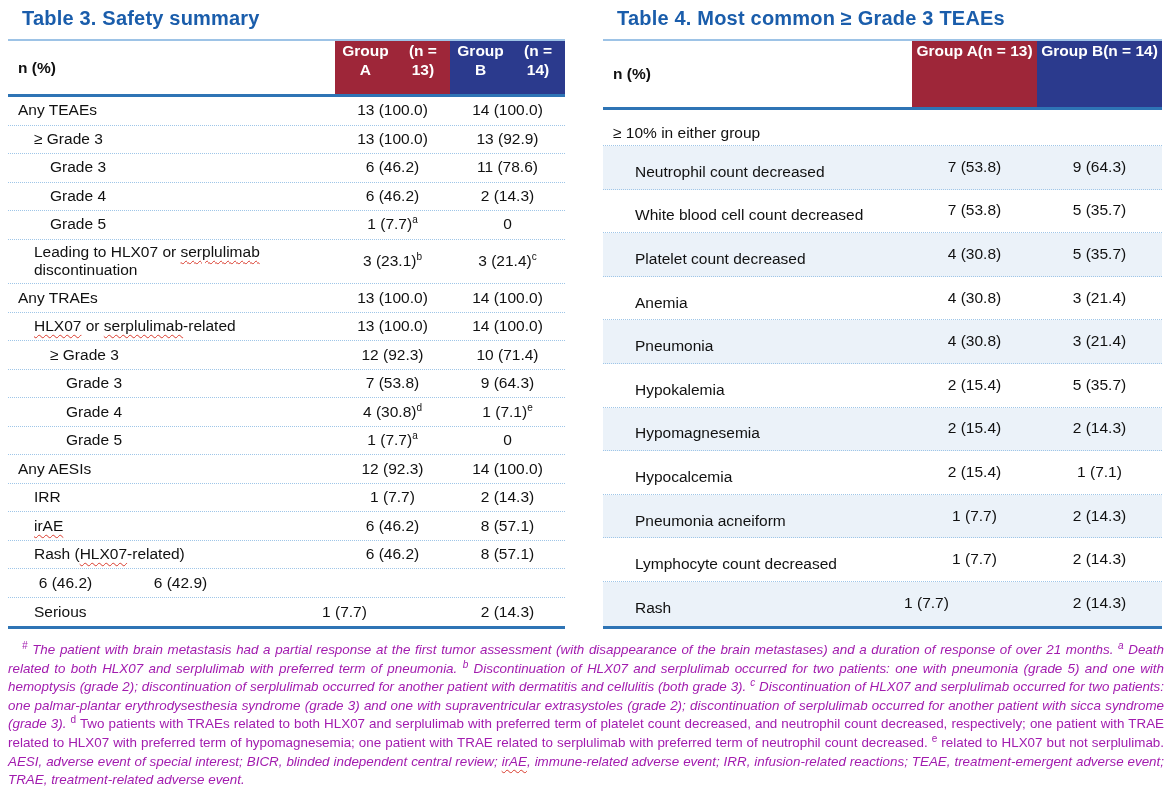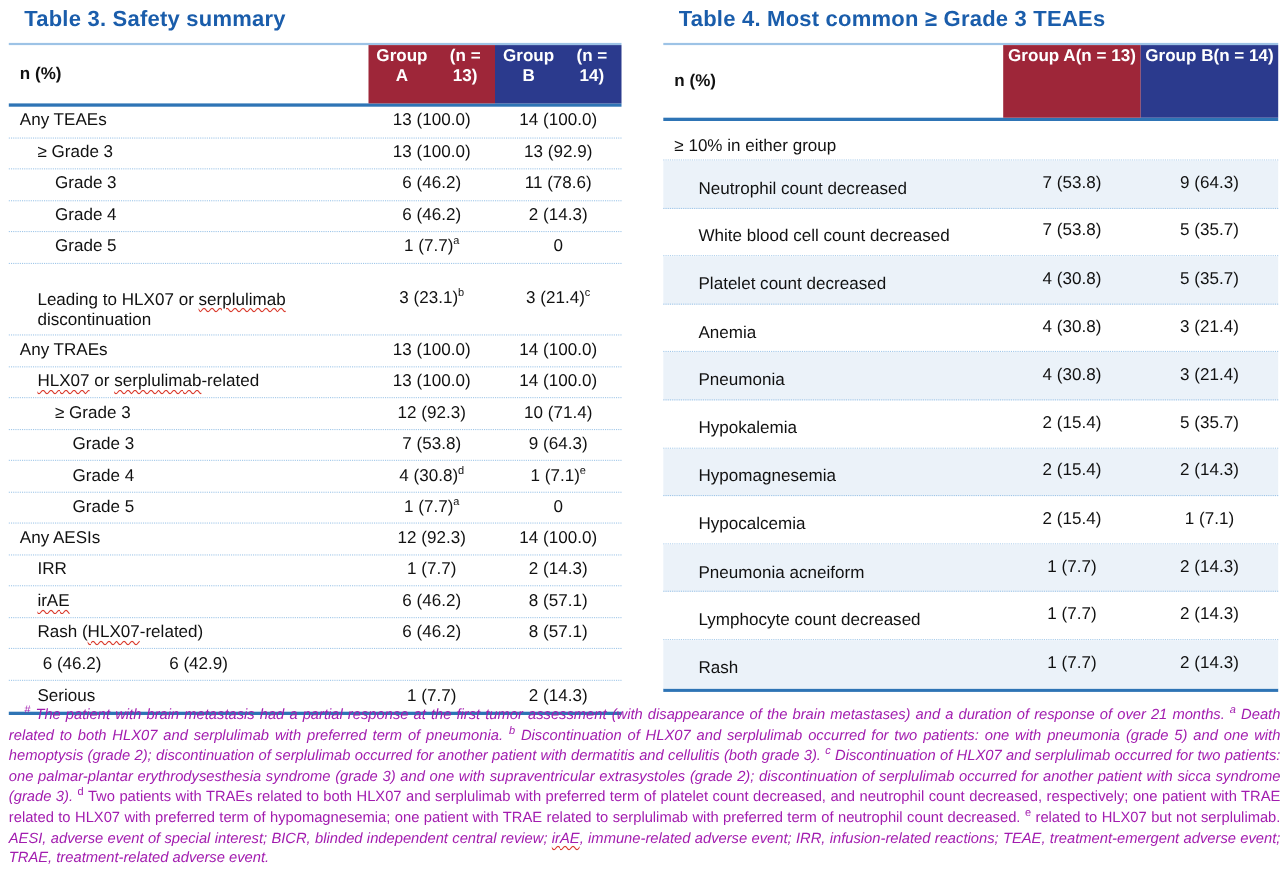--- a/index.html
+++ b/index.html
@@ -25,21 +25,21 @@
   .hdr-label{flex:1;display:flex;align-items:center;font-weight:bold;font-size:15.5px;padding-left:10px;}
   .hdr-group{color:#fff;font-weight:bold;font-size:15.5px;text-align:center;
     display:flex;justify-content:center;line-height:1.25;}
   .t3 .hdr-group{width:115px;height:53px;}
   .t4 .hdr-group{width:125px;height:66px;}
   .bg-red{background:var(--c-red);}
   .bg-navy{background:var(--c-navy);}
   .tbody{border-bottom:3px solid var(--c-rule);}
   .row{display:flex;align-items:center;border-bottom:1px dotted var(--c-dotted);
     font-size:15.5px;line-height:1.22;}
-  .tbody .row:last-child{border-bottom:none;}
+  .tbody .row:last-child{border-bottom:none;gap:48px;}
   .t3 .row{min-height:28.5px;}
   .t4 .row{min-height:43.6px;}
   .t4 .row.shaded{background:var(--c-shade);}
   .row-label{flex:1;padding-top:3px;padding-bottom:3px;}
   .val{text-align:center;}
   .t3 .val{width:115px;}
   .t4 .val{width:125px;}
   .t4 .row-label{padding-left:32px;margin-top:10px;}
   .section-row{display:flex;align-items:center;min-height:36px;font-size:15.5px;
     border-bottom:1px dotted var(--c-dotted);}
@@ -91,21 +91,21 @@
             <div class="row-label" style="padding-left: 42px;"><span><span>Grade 4</span></span></div>
             <div class="val">6 (46.2)</div>
             <div class="val">2 (14.3)</div>
           </div>
           <div class="row">
             <div class="row-label" style="padding-left: 42px;"><span><span>Grade 5</span></span></div>
             <div class="val">1 (7.7)<sup>a</sup></div>
             <div class="val">0</div>
           </div>
           <div class="row">
-            <div class="row-label" style="padding-left: 26px; margin-top: 21px;"><span><span>Leading to HLX07 or </span><span class="sq">serplulimab</span><span> discontinuation</span></span></div>
+            <div class="row-label" style="padding-left: 26px;"><span><span>Leading to HLX07 or </span><span class="sq">serplulimab</span><span> discontinuation</span></span></div>
             <div class="val">3 (23.1)<sup>b</sup></div>
             <div class="val">3 (21.4)<sup>c</sup></div>
           </div>
           <div class="row">
             <div class="row-label" style="padding-left: 10px;"><span><span>Any TRAEs</span></span></div>
             <div class="val">13 (100.0)</div>
             <div class="val">14 (100.0)</div>
           </div>
           <div class="row">
             <div class="row-label" style="padding-left: 26px;"><span><span class="sq">HLX07</span><span> or </span><span class="sq">serplulimab</span><span>-related</span></span></div>

